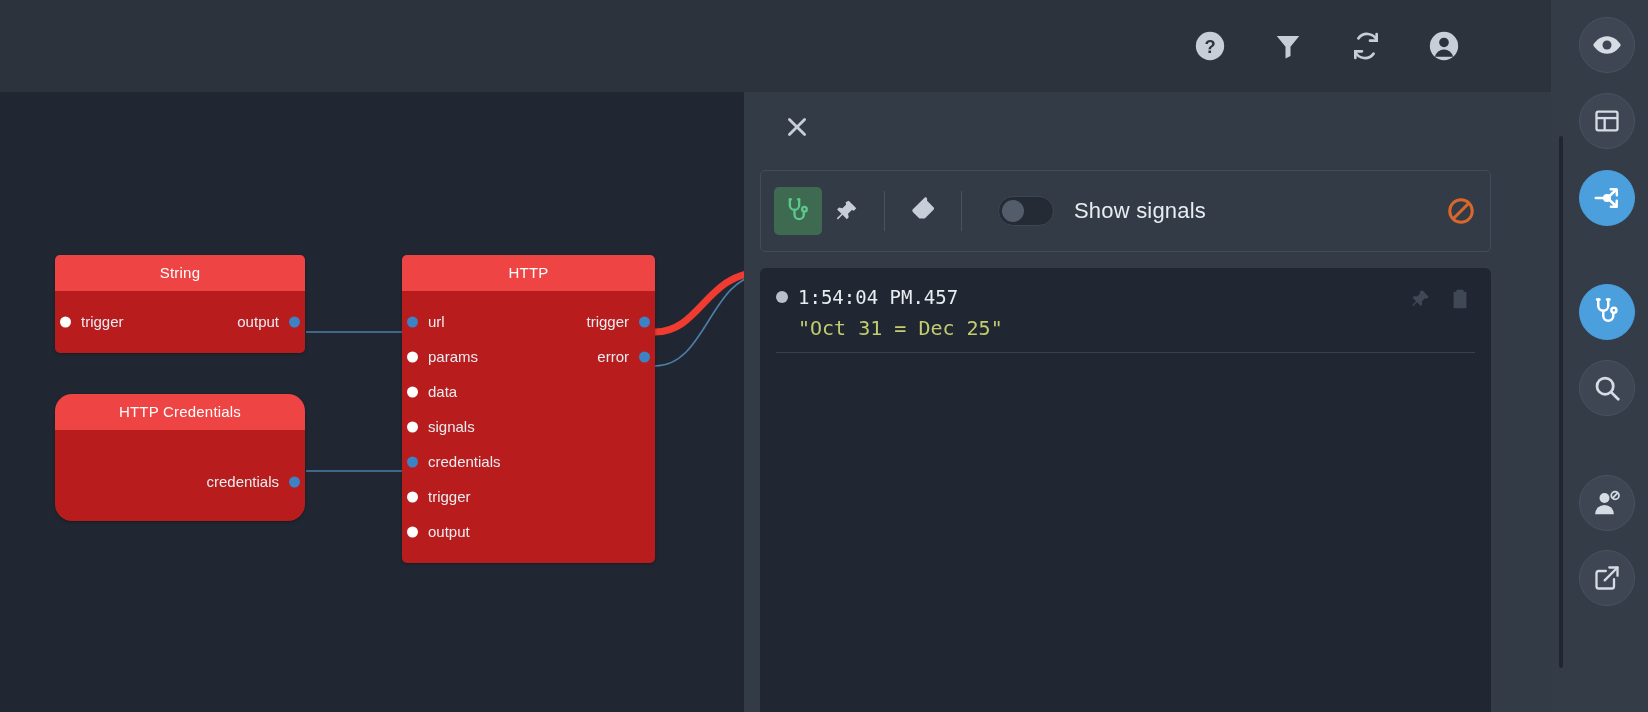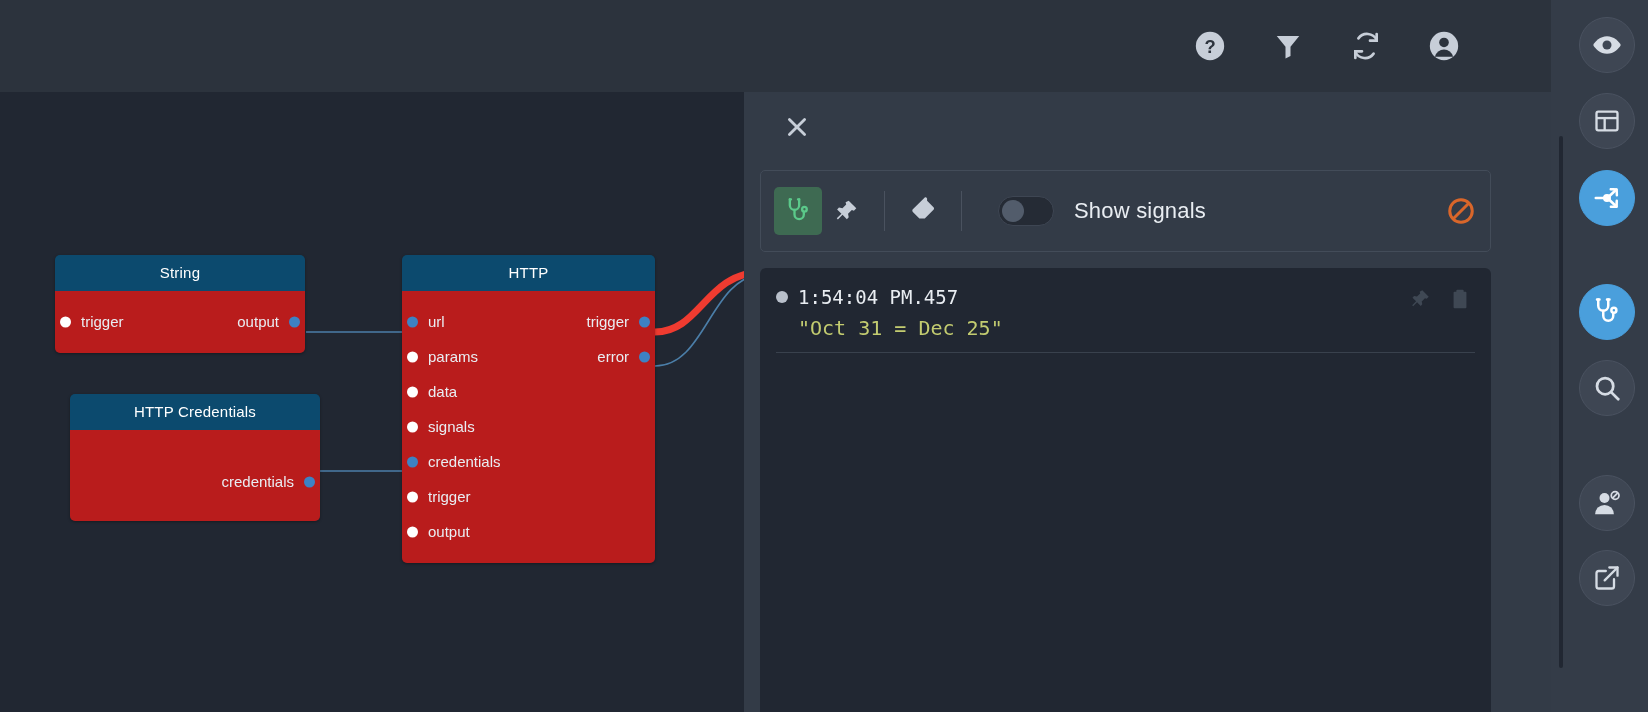--- a/index.html
+++ b/index.html
@@ -38,21 +38,21 @@
   .wires { position: absolute; left: 0; top: 0; width: 744px; height: 620px; }
 
   .node {
     position: absolute;
     width: 250px;
     border-radius: 5px;
     overflow: hidden;
     box-shadow: 0 1px 3px rgba(0,0,0,.35);
   }
   .node-title {
-    background: #0c4a6e;
+    background: #ef4444;
     color: #ffffff;
     font-size: 15px;
     text-align: center;
     padding: 9px 6px 10px;
     letter-spacing: .2px;
   }
   .node-body {
     background: #b91c1c;
     padding: 13px 0 14px;
   }
@@ -221,21 +221,21 @@
       <div class="node-body">
         <div class="row-split">
           <span class="dot left white"></span>
           <span class="lbl-l">trigger</span>
           <span class="lbl-r">output</span>
           <span class="dot right blue"></span>
         </div>
       </div>
     </div>
 
-    <div class="node" style="left:70px; top:302px;">
+    <div class="node" style="left:55px; top:302px;border-radius:17px;">
       <div class="node-title">HTTP Credentials</div>
       <div class="node-body" style="padding-top:34px; padding-bottom:22px;">
         <div class="port-row out">
           <span>credentials</span>
           <span class="dot right blue"></span>
         </div>
       </div>
     </div>
 
     <div class="node" style="left:402px; top:163px; width:253px;">

